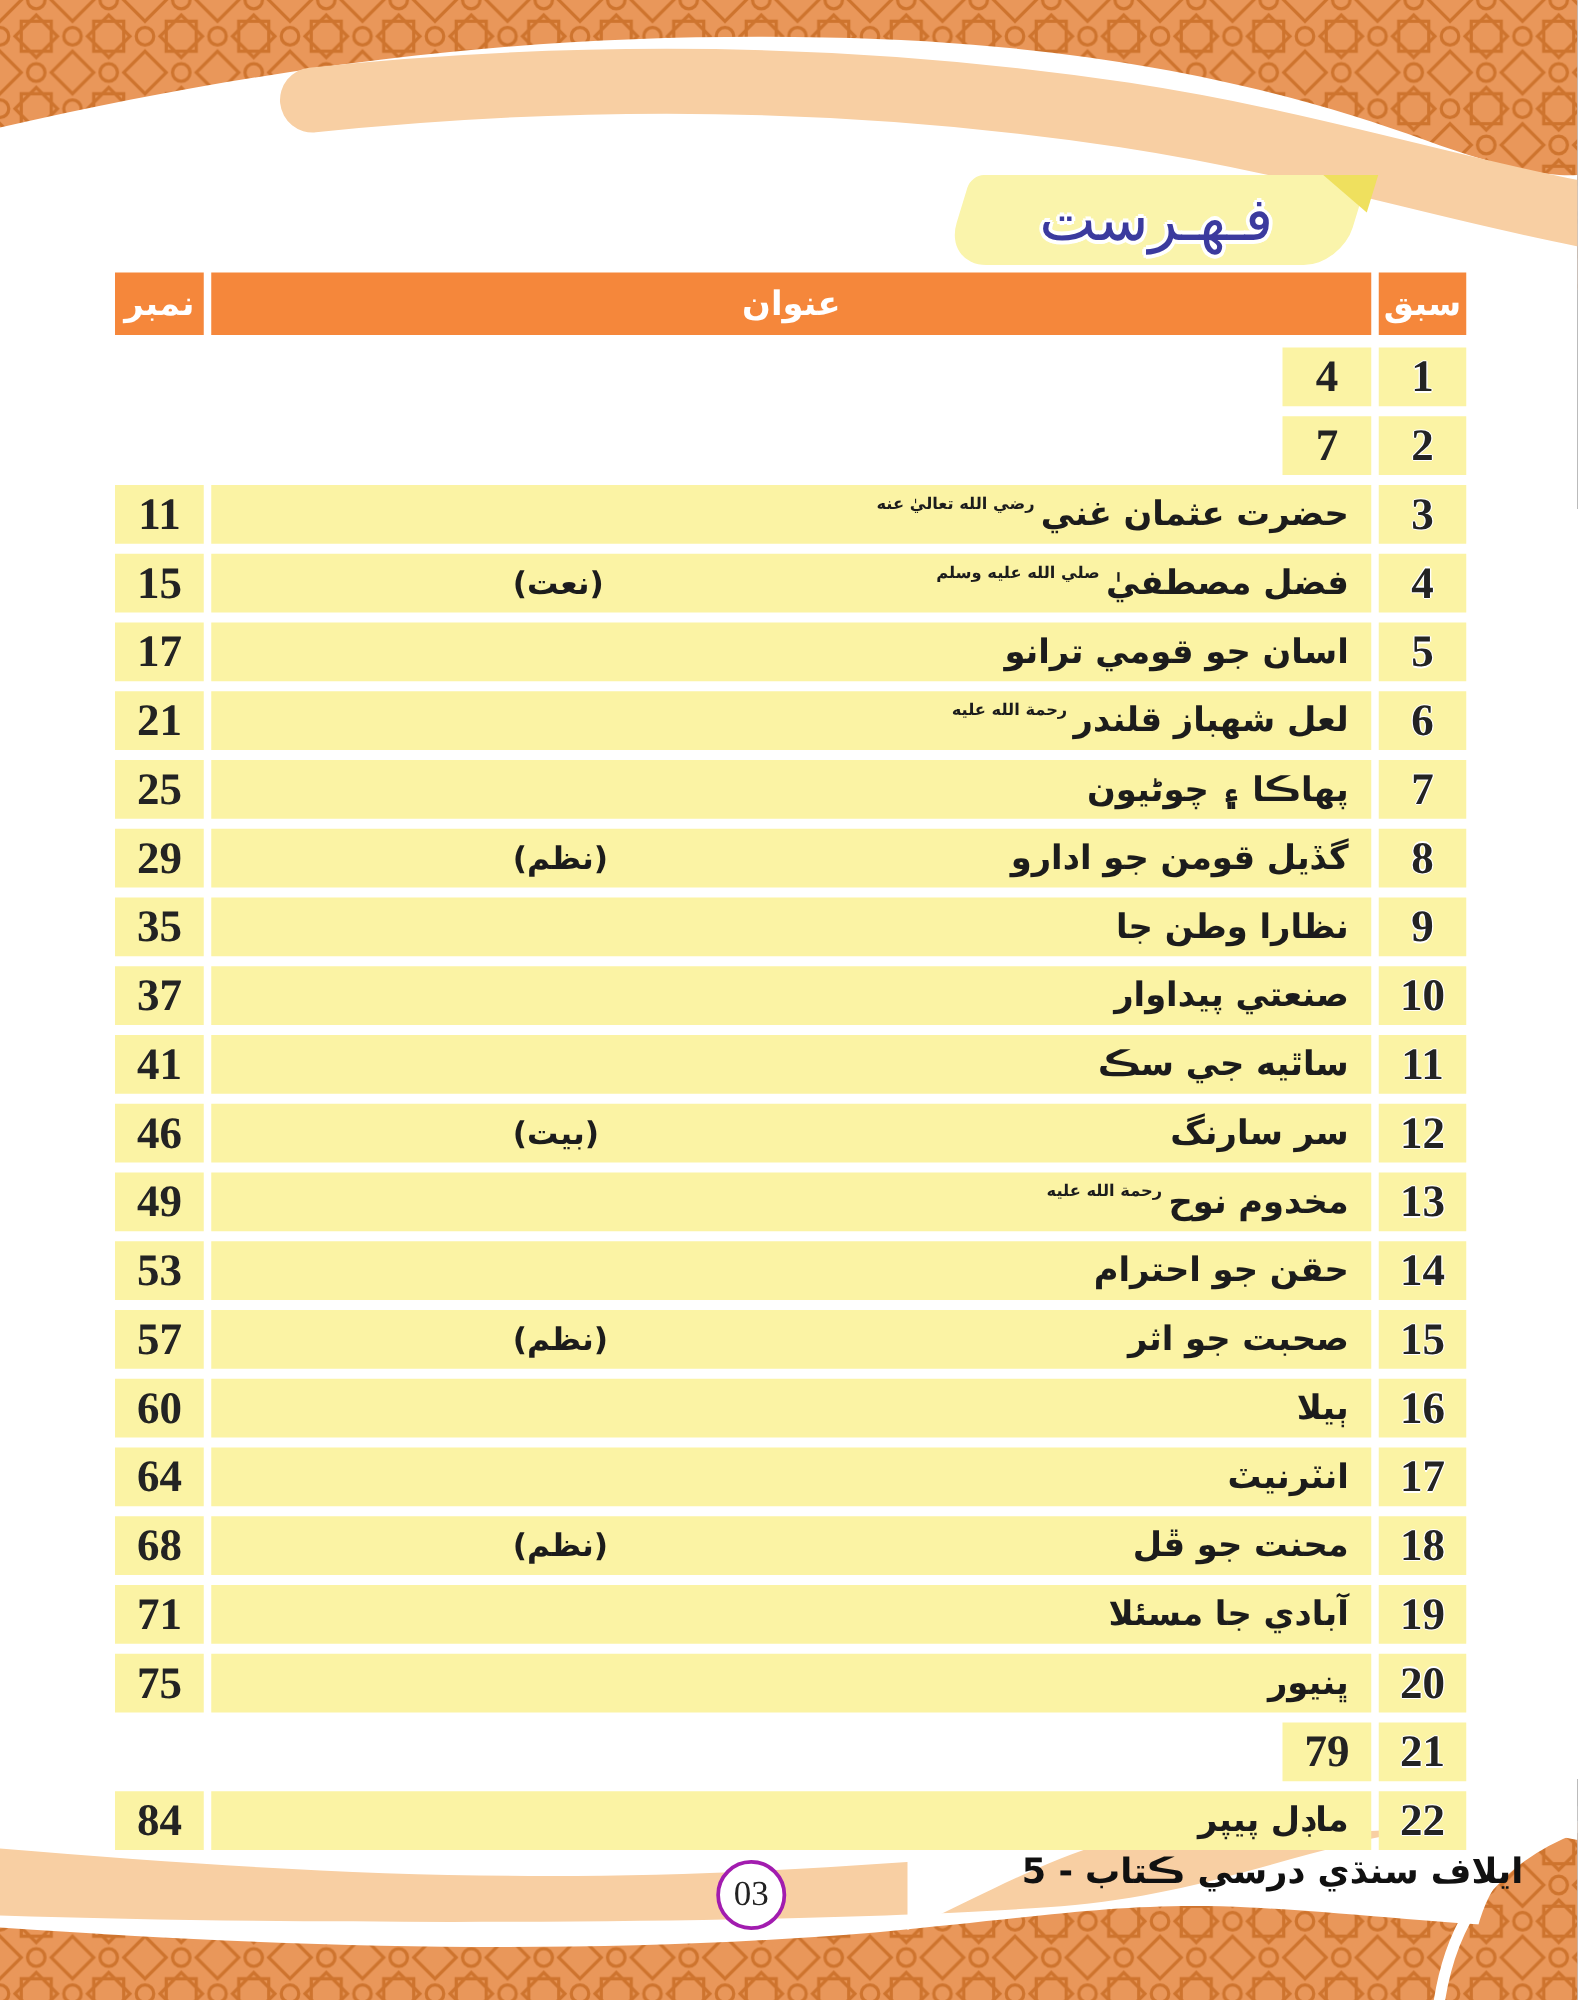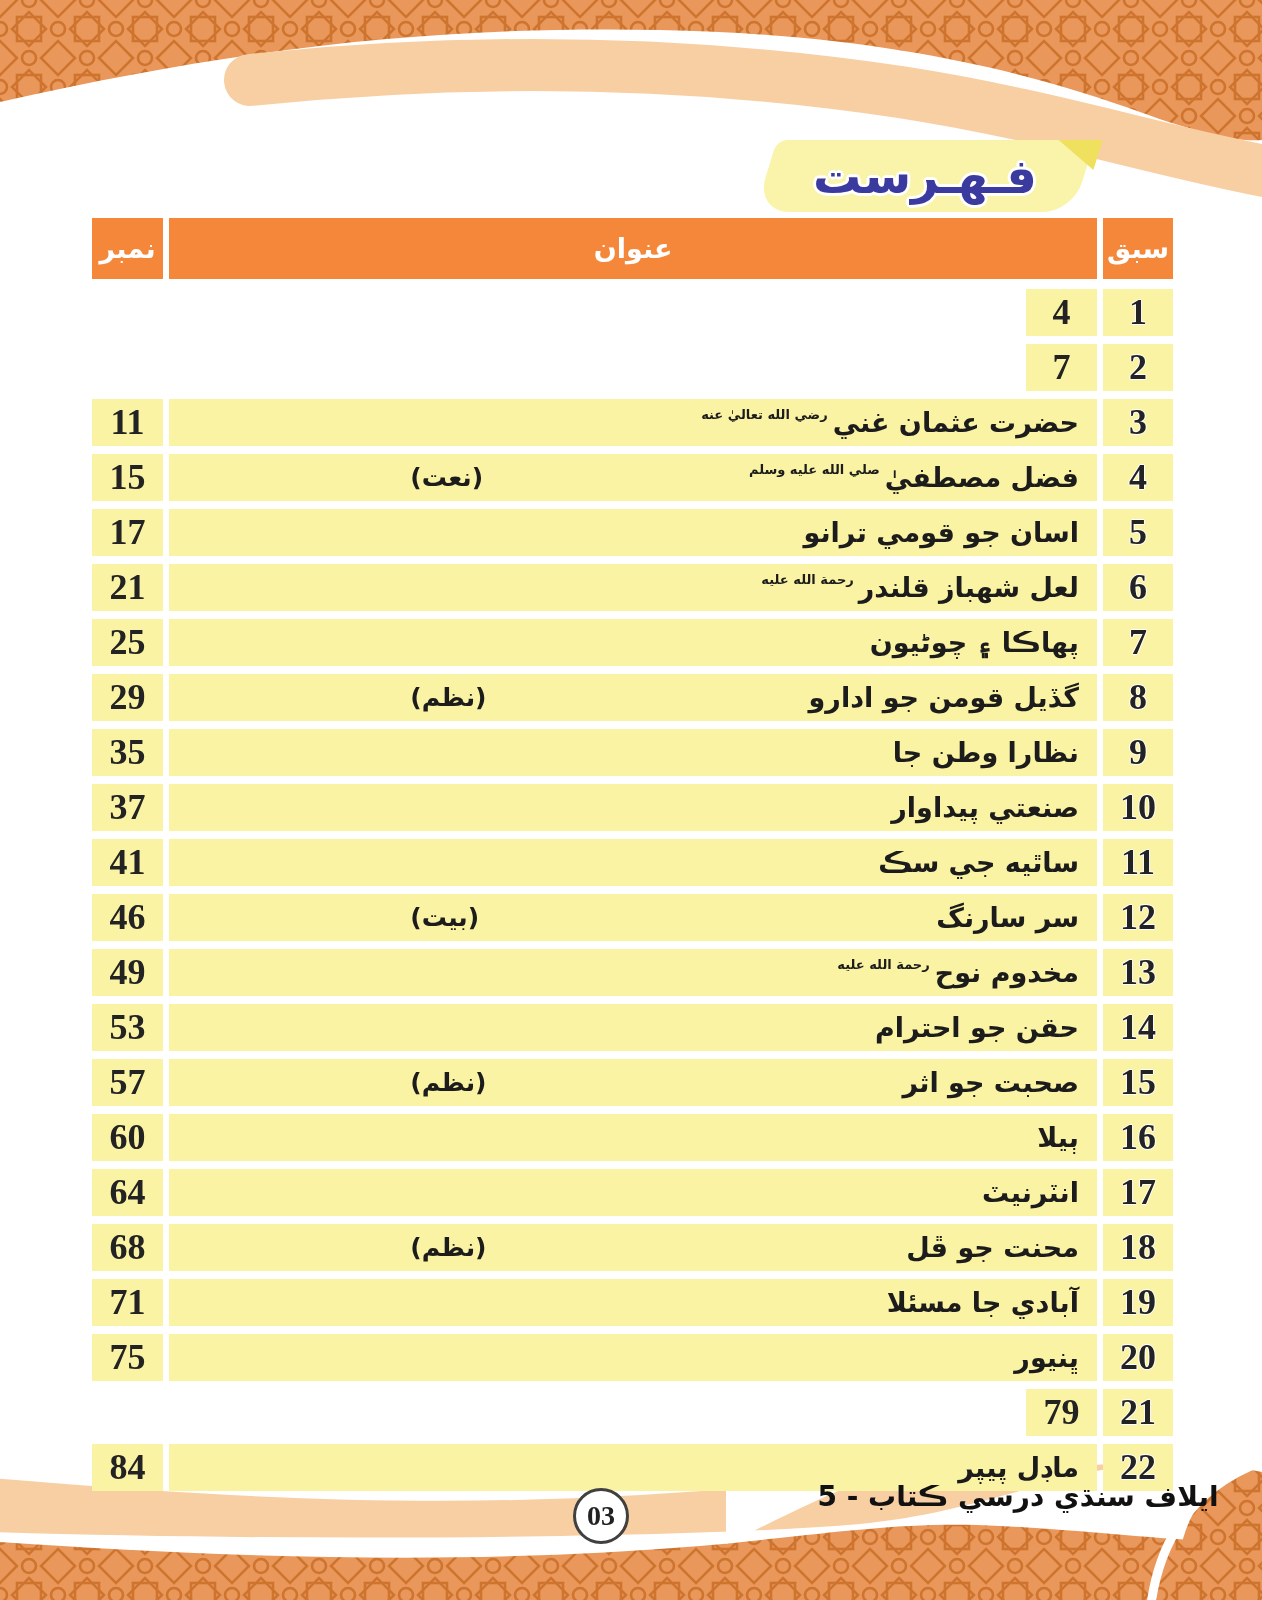--- a/index.html
+++ b/index.html
@@ -19,33 +19,33 @@
     border-radius:10px 22px 30px 34px;
   }
   .banner-fold{
     position:absolute;right:-14px;top:0;width:0;height:0;
     border-top:30px solid #efe05e;border-left:44px solid transparent;
     transform:skewX(-17deg);
   }
   .banner-title{
     position:absolute;left:0;top:0;width:100%;height:100%;
     display:flex;align-items:center;justify-content:center;
-    font-size:48px;font-weight:bold;color:#3b3a9e;direction:rtl;
+    font-size:48px;font-weight:normal;color:#3b3a9e;direction:rtl;
     text-shadow:
       -3px 0 0 #fff,3px 0 0 #fff,0 -3px 0 #fff,0 3px 0 #fff,
       -2px -2px 0 #fff,2px -2px 0 #fff,-2px 2px 0 #fff,2px 2px 0 #fff;
     letter-spacing:1px;
   }
 
   
   .toc{position:absolute;left:92px;top:218px;width:1081px;}
   .thead{display:flex;flex-direction:row;direction:rtl;gap:6px;margin-bottom:10px;}
   .thead .cell{
     background:#f5873b;color:#ffffff;font-weight:bold;font-size:27px;
-    height:61px;display:flex;align-items:center;justify-content:center;direction:rtl;
+    height:50px;display:flex;align-items:center;justify-content:center;direction:rtl;
   }
   .rows{display:flex;flex-direction:column;gap:8px;}
   .row{display:flex;flex-direction:row;direction:rtl;gap:6px;}
   .cell.lesson,.thead .c-lesson{width:70px;flex:0 0 70px;}
   .cell.pageno,.thead .c-num{width:71px;flex:0 0 71px;}
   .cell.title,.thead .c-title{flex:1 1 auto;}
   .row .cell{
     background:#fbf3a4;height:47px;display:flex;align-items:center;
     position:relative;
   }
@@ -72,23 +72,23 @@
   }
 
   
   .book-title{
     position:absolute;right:14px;top:1480px;width:460px;
     text-align:center;direction:rtl;
     font-weight:bold;font-size:28px;color:#111;white-space:nowrap;
   }
   .page-circle{
     position:absolute;left:573px;top:1488px;width:50px;height:50px;
-    background:#ffffff;border:3px solid #404040;border-radius:50%;
+    background:#ffffff;border:3px solid #a21caf;border-radius:50%;
     display:flex;align-items:center;justify-content:center;
-    font-family:"Liberation Serif", serif;font-weight:bold;font-size:28px;color:#222;
+    font-family:"Liberation Serif", serif;font-weight:normal;font-size:28px;color:#222;
   }
 </style>
 </head>
 <body>
 
 <div class="page">
 
   <svg class="bg" viewBox="0 0 1262 1600" xmlns="http://www.w3.org/2000/svg" aria-hidden="true">
     <defs>
       <pattern id="geo" width="58" height="58" patternUnits="userSpaceOnUse">

